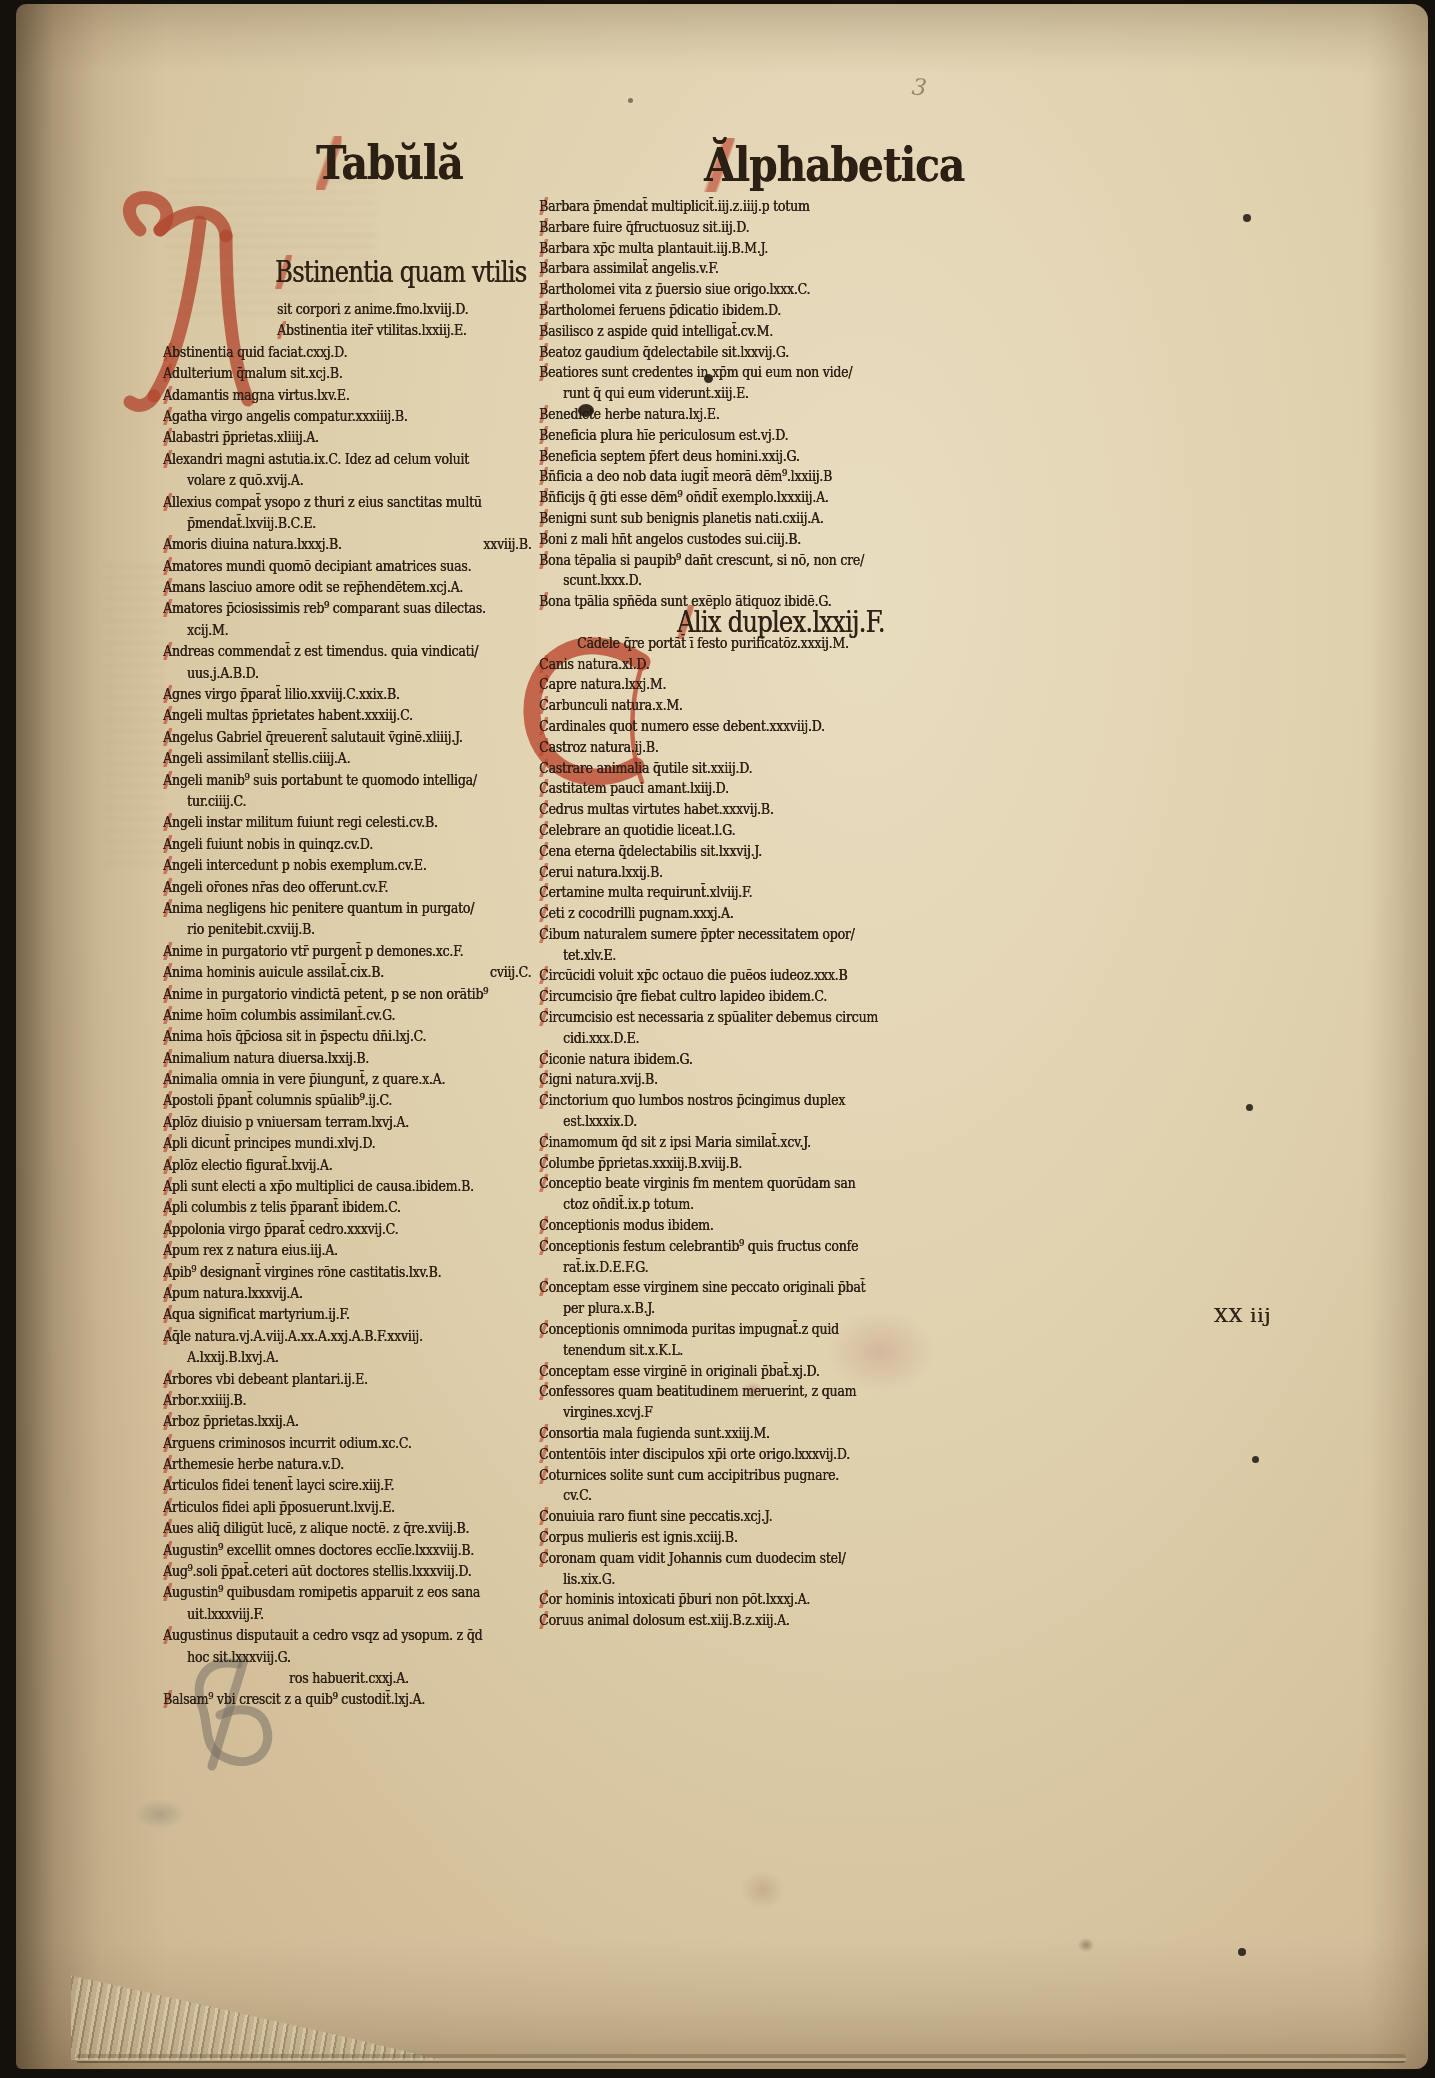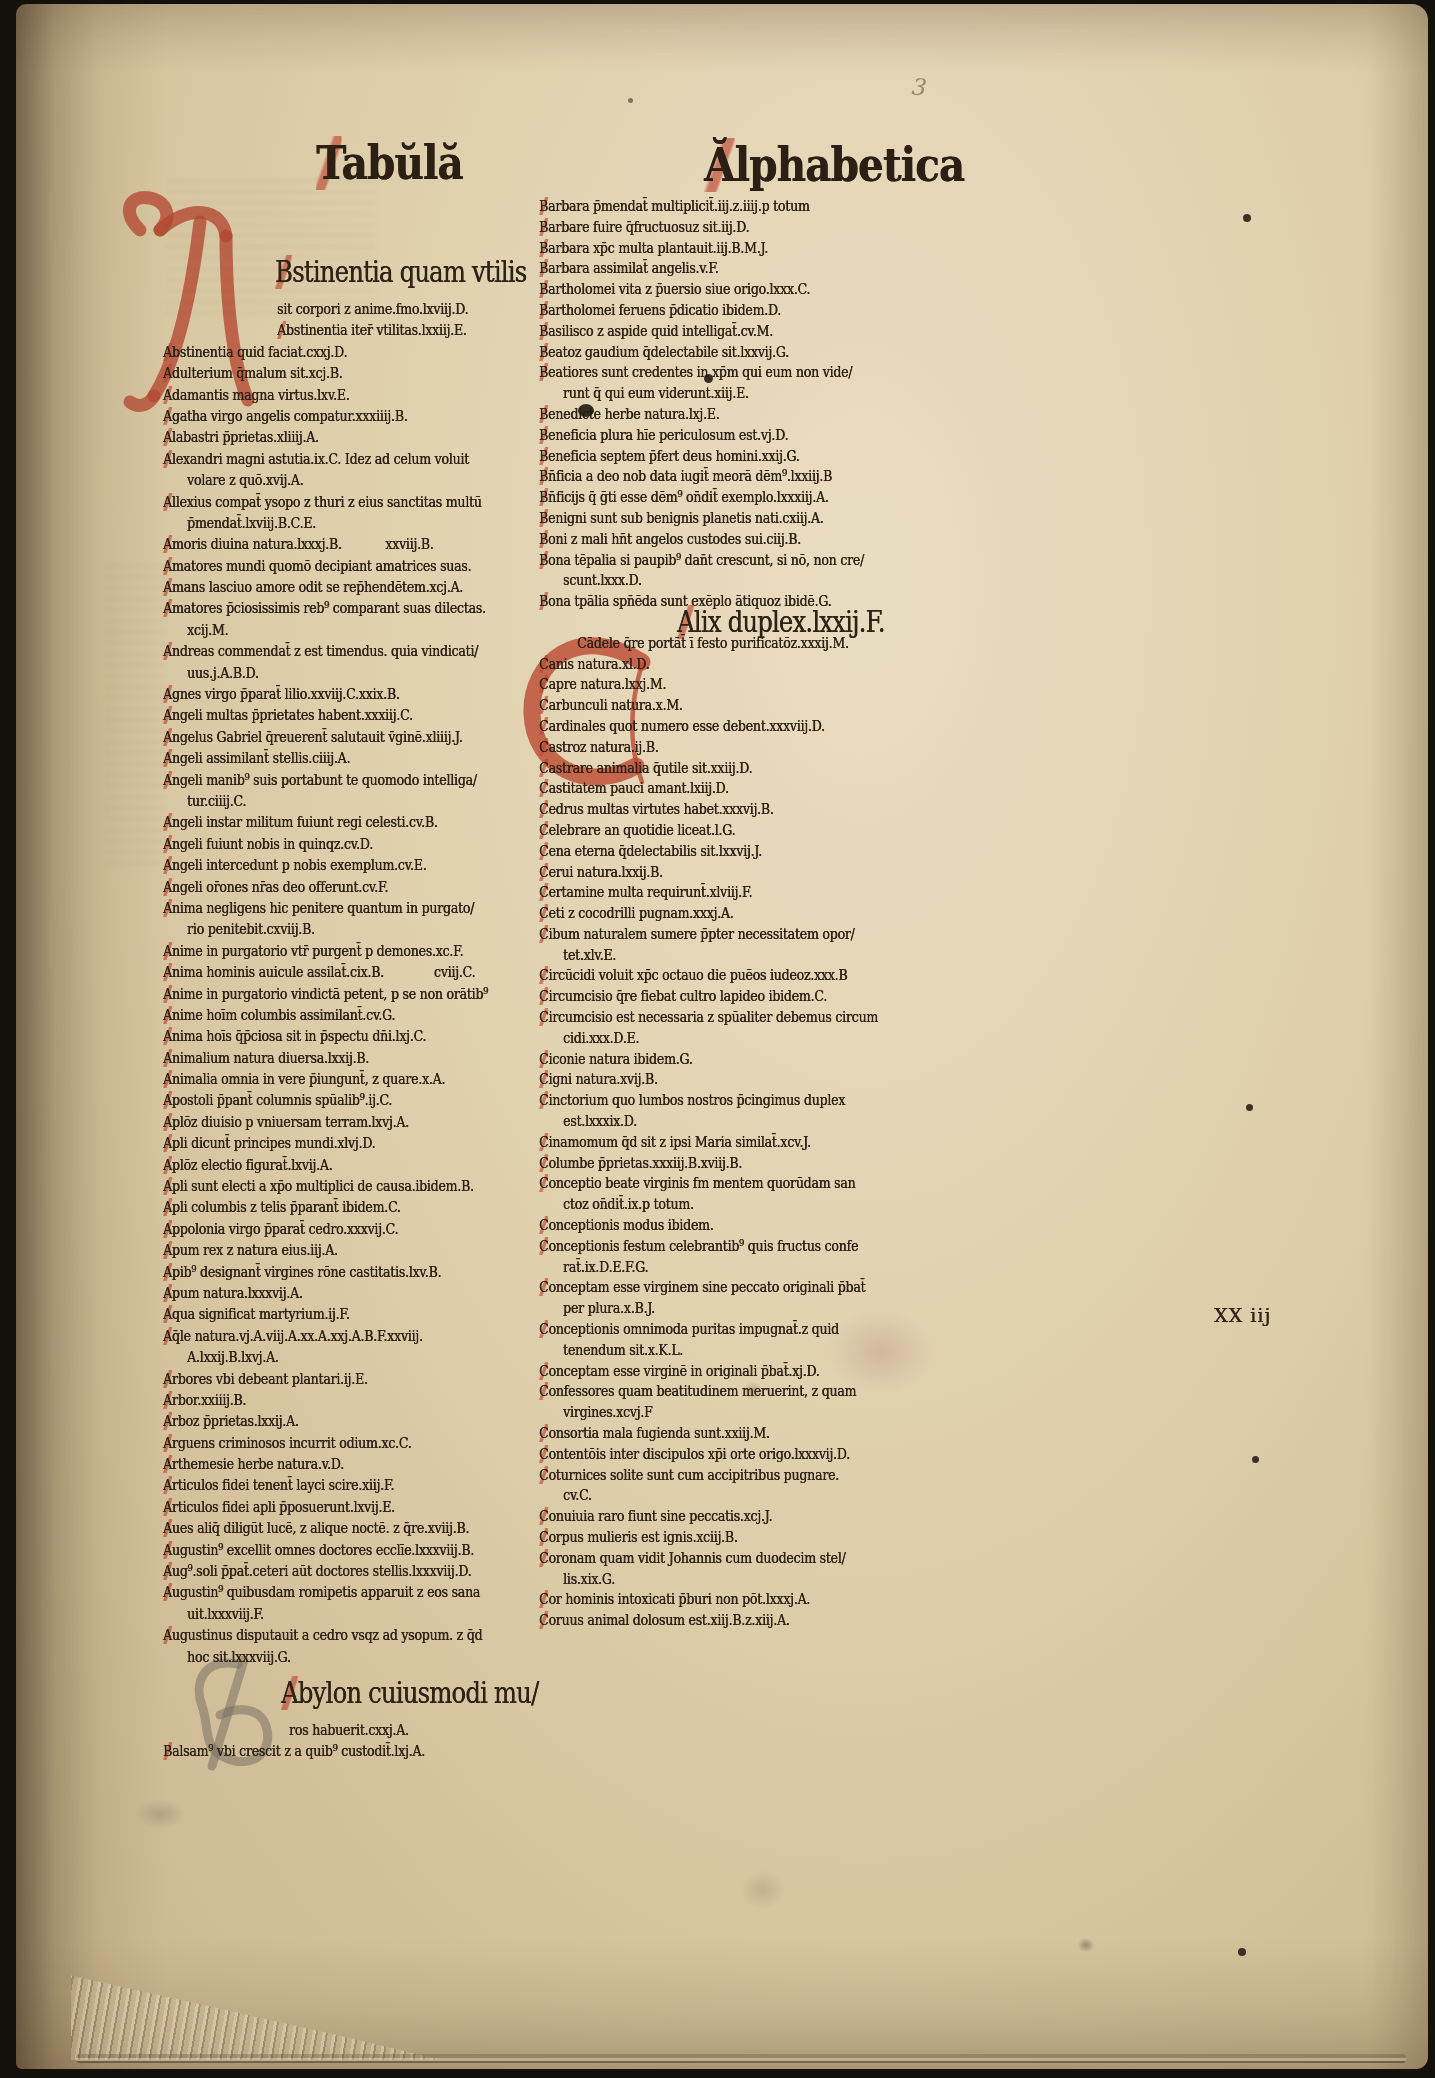--- a/index.html
+++ b/index.html
@@ -37,21 +37,21 @@
   .tx{display:inline-block;transform:scaleX(.84);transform-origin:0 0;white-space:pre;
       text-shadow:.4px 0 0 currentColor;}
   .ln.big,.ln.bigb,.ln.bigc{height:52px;line-height:50px;font-size:29px;letter-spacing:-1px;}
   .ln.sub .tx,.ln.sube .tx{margin-left:114px;}
   .ln.w .tx{margin-left:24px;}
   .ln.big .tx{margin-left:112px;}
   .ln.bigb .tx{margin-left:118px;}
   .ln.subb .tx{margin-left:126px;}
   .ln.bigc .tx{margin-left:138px;}
   .ln.subc .tx{margin-left:38px;}
-  .ln.e2{display:flex;justify-content:flex-start;}
+  .ln.e2{display:flex;justify-content:space-between;}
   .ln.e2 .r{transform-origin:100% 0;}
   .rub{background:linear-gradient(112deg, rgba(0,0,0,0) 36%, rgba(187,66,44,.62) 44%, rgba(187,66,44,.62) 60%, rgba(0,0,0,0) 66%);}
   
   .initial{position:absolute;}
   
   #folio-number{position:absolute;left:896px;top:70px;font-size:23px;color:rgba(125,108,80,.75);
     font-style:italic;transform:rotate(6deg);}
   #signature{position:absolute;left:1198px;top:1300px;font-size:19px;font-weight:400;color:#32241a;
     letter-spacing:1px;text-shadow:.4px 0 0 currentColor;}
   .worm{position:absolute;border-radius:50%;background:#1c1610;opacity:.85;}
@@ -161,21 +161,20 @@
         <div class="ln e"><span class="tx"><span class="rub">A</span>rthemesie herbe natura.v.D.</span></div>
         <div class="ln e"><span class="tx"><span class="rub">A</span>rticulos fidei tenent̄ layci scire.xiij.F.</span></div>
         <div class="ln e"><span class="tx"><span class="rub">A</span>rticulos fidei apli p̄posuerunt.lxvij.E.</span></div>
         <div class="ln e"><span class="tx"><span class="rub">A</span>ues aliq̄ diligūt lucē, z alique noctē. z q̄re.xviij.B.</span></div>
         <div class="ln e"><span class="tx"><span class="rub">A</span>ugustin⁹ excellit omnes doctores ecclīe.lxxxviij.B.</span></div>
         <div class="ln e"><span class="tx"><span class="rub">A</span>ug⁹.soli p̄pat̄.ceteri aūt doctores stellis.lxxxviij.D.</span></div>
         <div class="ln e"><span class="tx"><span class="rub">A</span>ugustin⁹ quibusdam romipetis apparuit z eos sana</span></div>
         <div class="ln w"><span class="tx">uit.lxxxviij.F.</span></div>
         <div class="ln e"><span class="tx"><span class="rub">A</span>ugustinus disputauit a cedro vsqz ad ysopum. z q̄d</span></div>
         <div class="ln w"><span class="tx">hoc sit.lxxxviij.G.</span></div>
-        <div class="ln bigb"><span class="tx"><span class="rub">A</span>bylon cuiusmodi mu/</span></div>
         <div class="ln subb"><span class="tx">ros habuerit.cxxj.A.</span></div>
         <div class="ln e"><span class="tx"><span class="rub">B</span>alsam⁹ vbi crescit z a quib⁹ custodit̄.lxj.A.</span></div>
       </div>
     <div id="col-right" class="column" style="left:523px;top:192px;width:392px;">
         <div class="ln e"><span class="tx"><span class="rub">B</span>arbara p̄mendat̄ multiplicit̄.iij.z.iiij.p totum</span></div>
         <div class="ln e"><span class="tx"><span class="rub">B</span>arbare fuire q̄fructuosuz sit.iij.D.</span></div>
         <div class="ln e"><span class="tx"><span class="rub">B</span>arbara xp̄c multa plantauit.iij.B.M.J.</span></div>
         <div class="ln e"><span class="tx"><span class="rub">B</span>arbara assimilat̄ angelis.v.F.</span></div>
         <div class="ln e"><span class="tx"><span class="rub">B</span>artholomei vita z p̄uersio siue origo.lxxx.C.</span></div>
         <div class="ln e"><span class="tx"><span class="rub">B</span>artholomei feruens p̄dicatio ibidem.D.</span></div>

